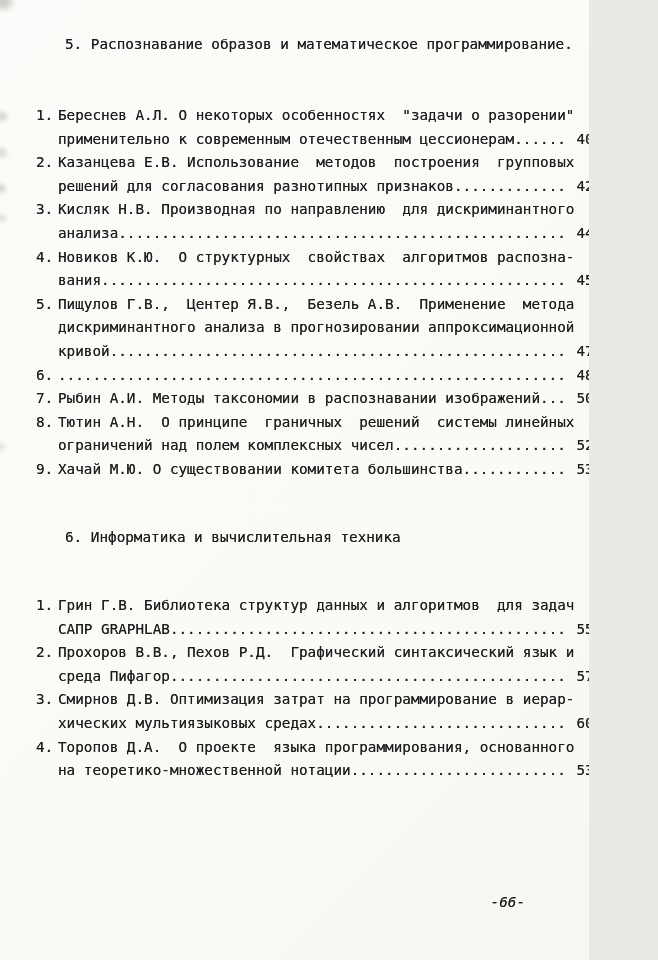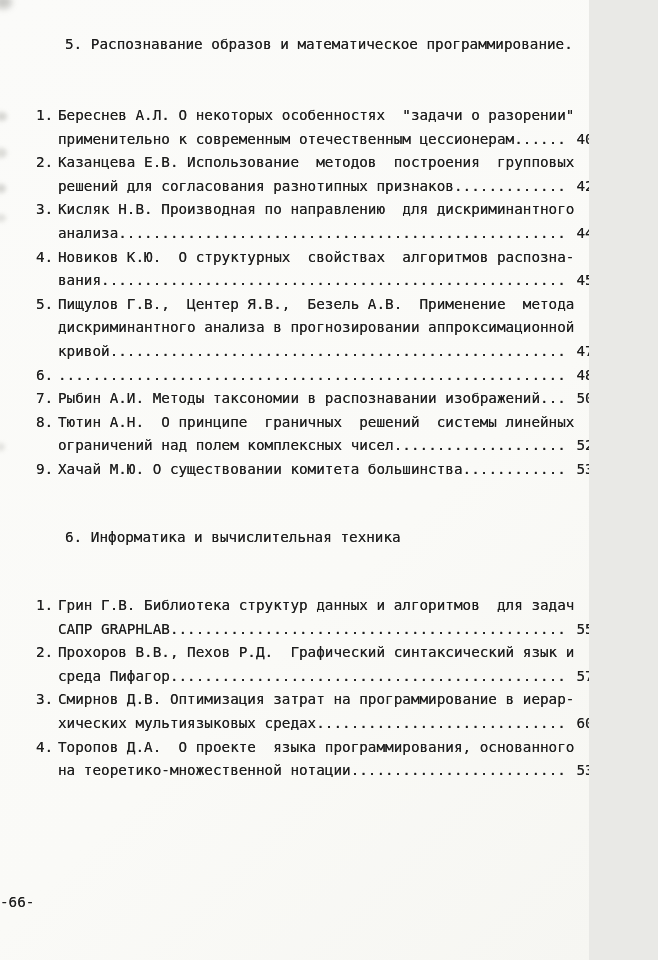--- a/index.html
+++ b/index.html
@@ -28,21 +28,21 @@
   .num { flex:none; width:22px; white-space:pre; }
   .cont { flex:1; min-width:0; }
   .line { white-space:pre; }
   .last { display:flex; }
   .last .txt { flex:none; white-space:pre; }
   .leader { flex:1; overflow:hidden; white-space:nowrap; }
   .leader::after { content:"................................................................................"; }
   .pg { flex:none; width:34px; text-align:center; white-space:pre; }
   .pageno {
     position:absolute; top:891px; left:0; right:64px;
-    text-align:left; white-space:pre;
+    text-align:right; white-space:pre;font-style:italic;
   }
   
   .smudge { position:absolute; border-radius:50%; filter:blur(2px); pointer-events:none; }
   .sm-corner { left:-6px; top:-5px; width:18px; height:14px; background:rgba(110,110,104,0.35); filter:blur(3px); }
   .sm-1 { left:-4px; top:112px; width:11px; height:9px;  background:rgba(130,130,122,0.30); }
   .sm-2 { left:-5px; top:148px; width:12px; height:10px; background:rgba(130,130,122,0.26); }
   .sm-3 { left:-4px; top:184px; width:10px; height:9px;  background:rgba(130,130,122,0.30); }
   .sm-4 { left:-5px; top:214px; width:11px; height:8px;  background:rgba(130,130,122,0.22); }
   .sm-5 { left:-4px; top:443px; width:9px;  height:8px;  background:rgba(130,130,122,0.20); }
 </style>

